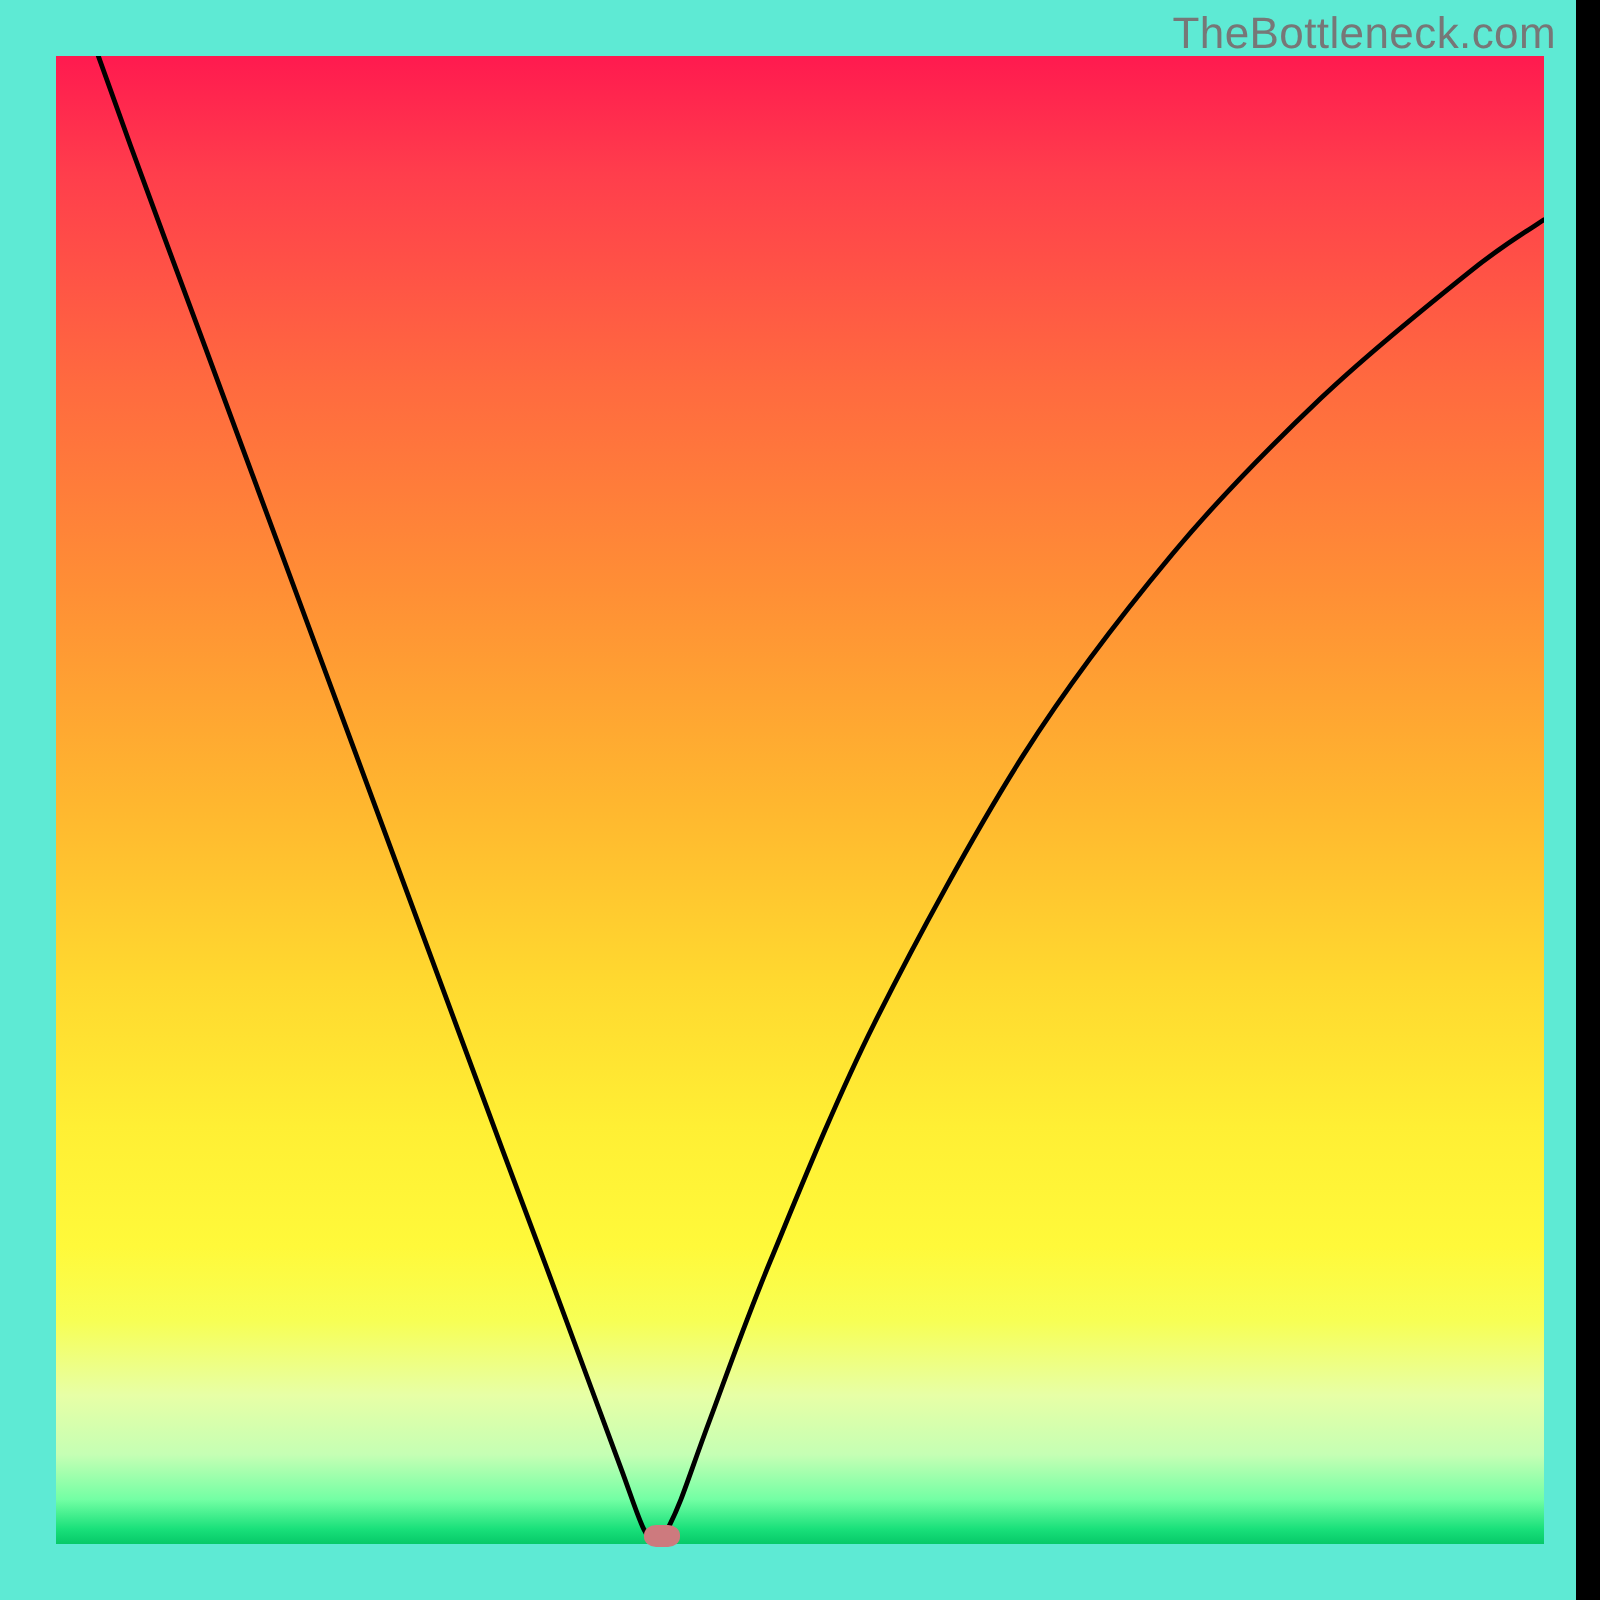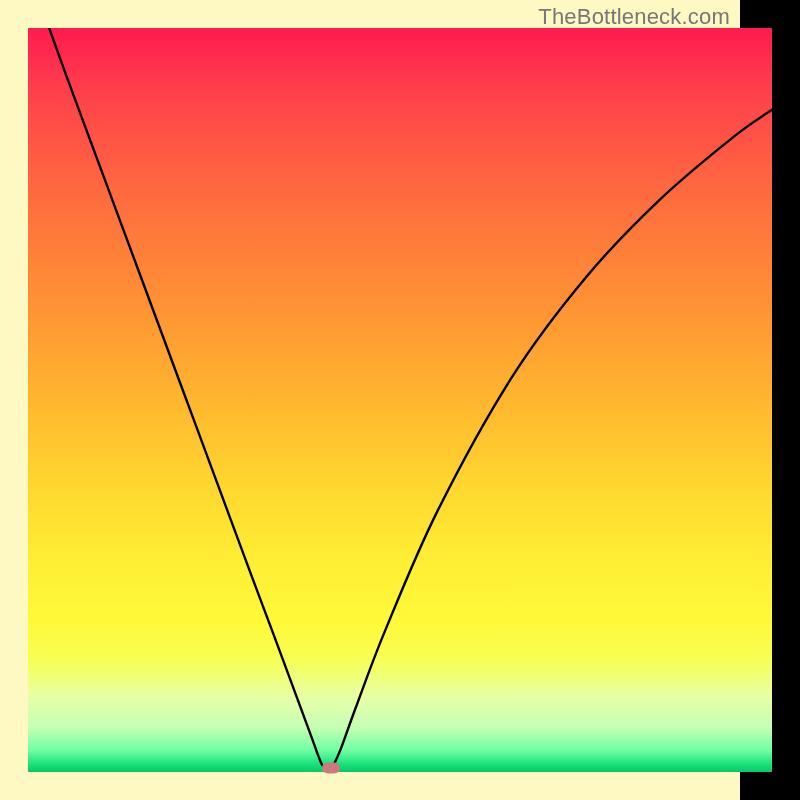--- a/index.html
+++ b/index.html
@@ -8,21 +8,22 @@
     width: 800px;
     height: 800px;
     background: #000;
     font-family: Arial, Helvetica, sans-serif;
     overflow: hidden;
   }
   .frame {
     position: relative;
     width: 740px;
     height: 800px;
-    background: #fef9c3;
+    background: #5eead4;
+    padding-left: 48px;
   }
   .watermark {
     position: absolute;
     top: 4px;
     right: 10px;
     color: #777;
     font-size: 22px;
     font-weight: 500;
     z-index: 5;
     letter-spacing: 0.2px;

